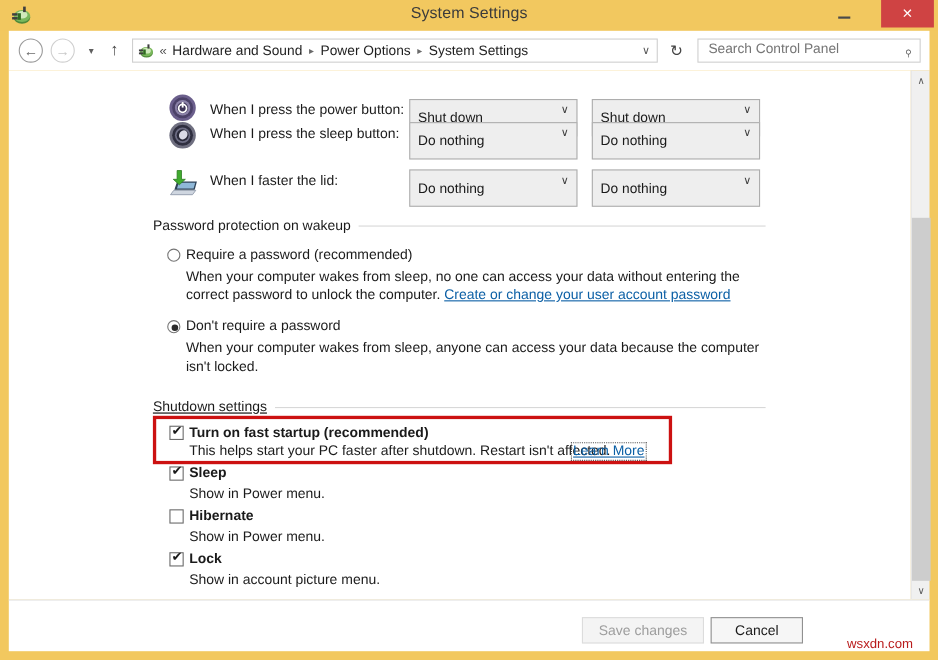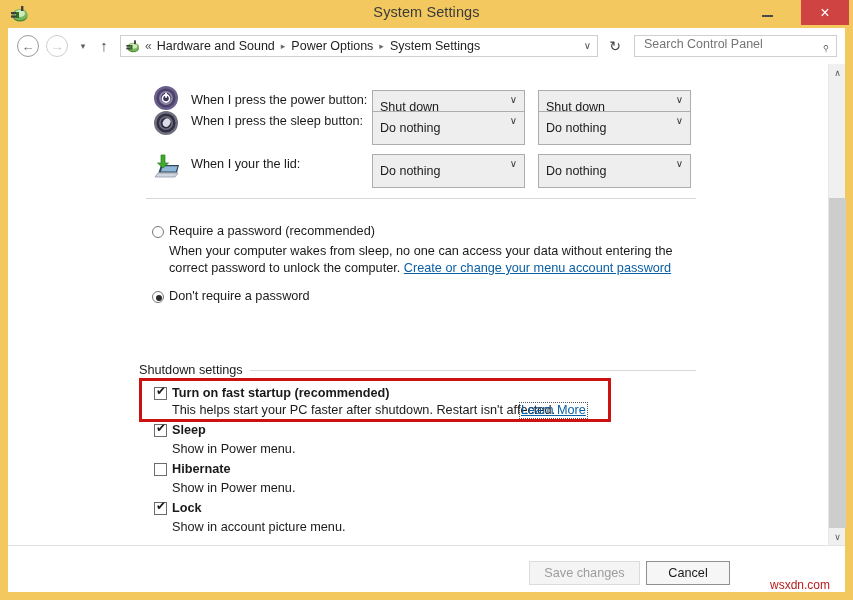--- a/index.html
+++ b/index.html
@@ -426,51 +426,53 @@
       <span class="opt-icon">
         <svg width="28" height="28" viewBox="0 0 28 28">
           <polygon points="6,21 26,21 23,25 3,25" fill="#cfd6e0"></polygon>
           <polygon points="6,21 26,21 23,25 3,25" fill="none" stroke="#8e98a8" stroke-width="0.8"></polygon>
           <polygon points="9,13 27,13 25,20.5 6.5,20.5" fill="#2e4258"></polygon>
           <polygon points="10.5,14.2 25.5,14.2 24,19.4 8.9,19.4" fill="#8fb8d8"></polygon>
           <path d="M13 3 L13 11 L16.5 11 L11 16 L5.5 11 L9 11 L9 3 Z" fill="#3faa2e"></path>
           <path d="M13 3 L13 11 L16.5 11 L11 16 L5.5 11 L9 11 L9 3 Z" fill="none" stroke="#2a7a1f" stroke-width="0.7"></path>
         </svg>
       </span>
-      <span class="opt-label">When I your the lid:</span>
+      <span class="opt-label">When I faster the lid:</span>
       <div class="combo combo-a">
         <span class="combo-text">Do nothing</span>
         <span class="combo-caret">∨</span>
       </div>
       <div class="combo combo-b">
         <span class="combo-text">Do nothing</span>
         <span class="combo-caret">∨</span>
       </div>
     </div>
 
     <div class="group-head" style="top:134px;">
+      <span class="group-title">Password protection on wakeup</span>
       <span class="group-rule"></span>
     </div>
 
     <div class="radio-row" style="top:160px;">
       <span class="radio-outer"></span>
       <span class="radio-label">Require a password (recommended)</span>
     </div>
     <div class="radio-desc" style="left:161px; top:179px;">
-      <span>When your computer wakes from sleep, no one can access your data without entering the correct password to unlock the computer. </span><span class="inline-link">Create or change your menu account password</span>
+      <span>When your computer wakes from sleep, no one can access your data without entering the correct password to unlock the computer. </span><span class="inline-link">Create or change your user account password</span>
     </div>
 
     <div class="radio-row" style="top:225px;">
       <span class="radio-outer">
         <span class="radio-dot"></span>
       </span>
       <span class="radio-label">Don't require a password</span>
     </div>
-
-    <div class="group-head" style="top:299px;">
+    <div class="radio-desc" style="left:161px; top:244px;">When your computer wakes from sleep, anyone can access your data because the computer isn't locked.</div>
+
+    <div class="group-head" style="top:299px;text-decoration:underline;">
       <span class="group-title">Shutdown settings</span>
       <span class="group-rule"></span>
     </div>
 
     <div class="cb-row" style="top:322px;">
       <span class="cb-box">
         <span class="cb-check">✔</span>
       </span>
       <span class="cb-label">Turn on fast startup (recommended)</span>
     </div>

